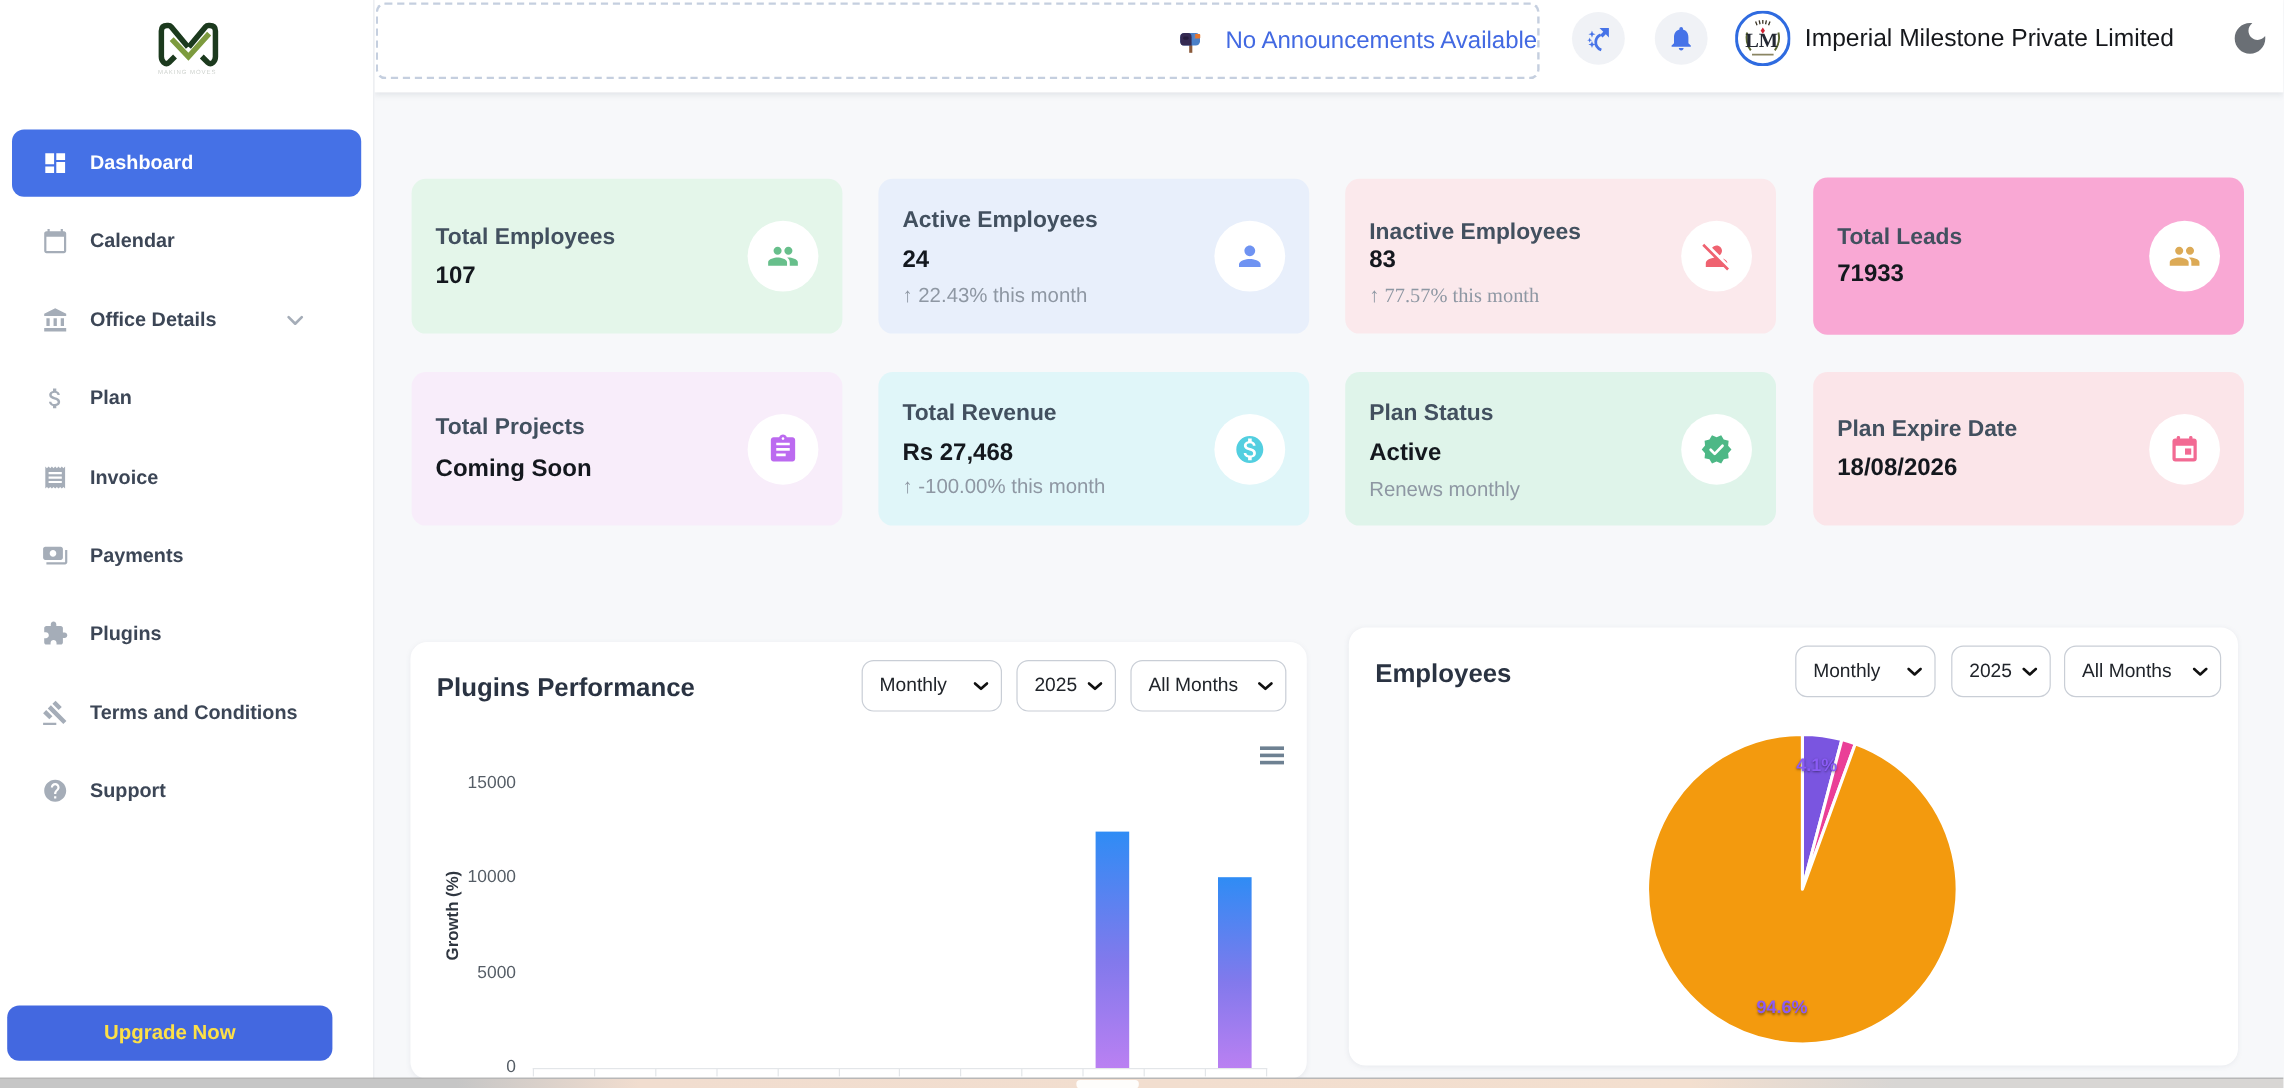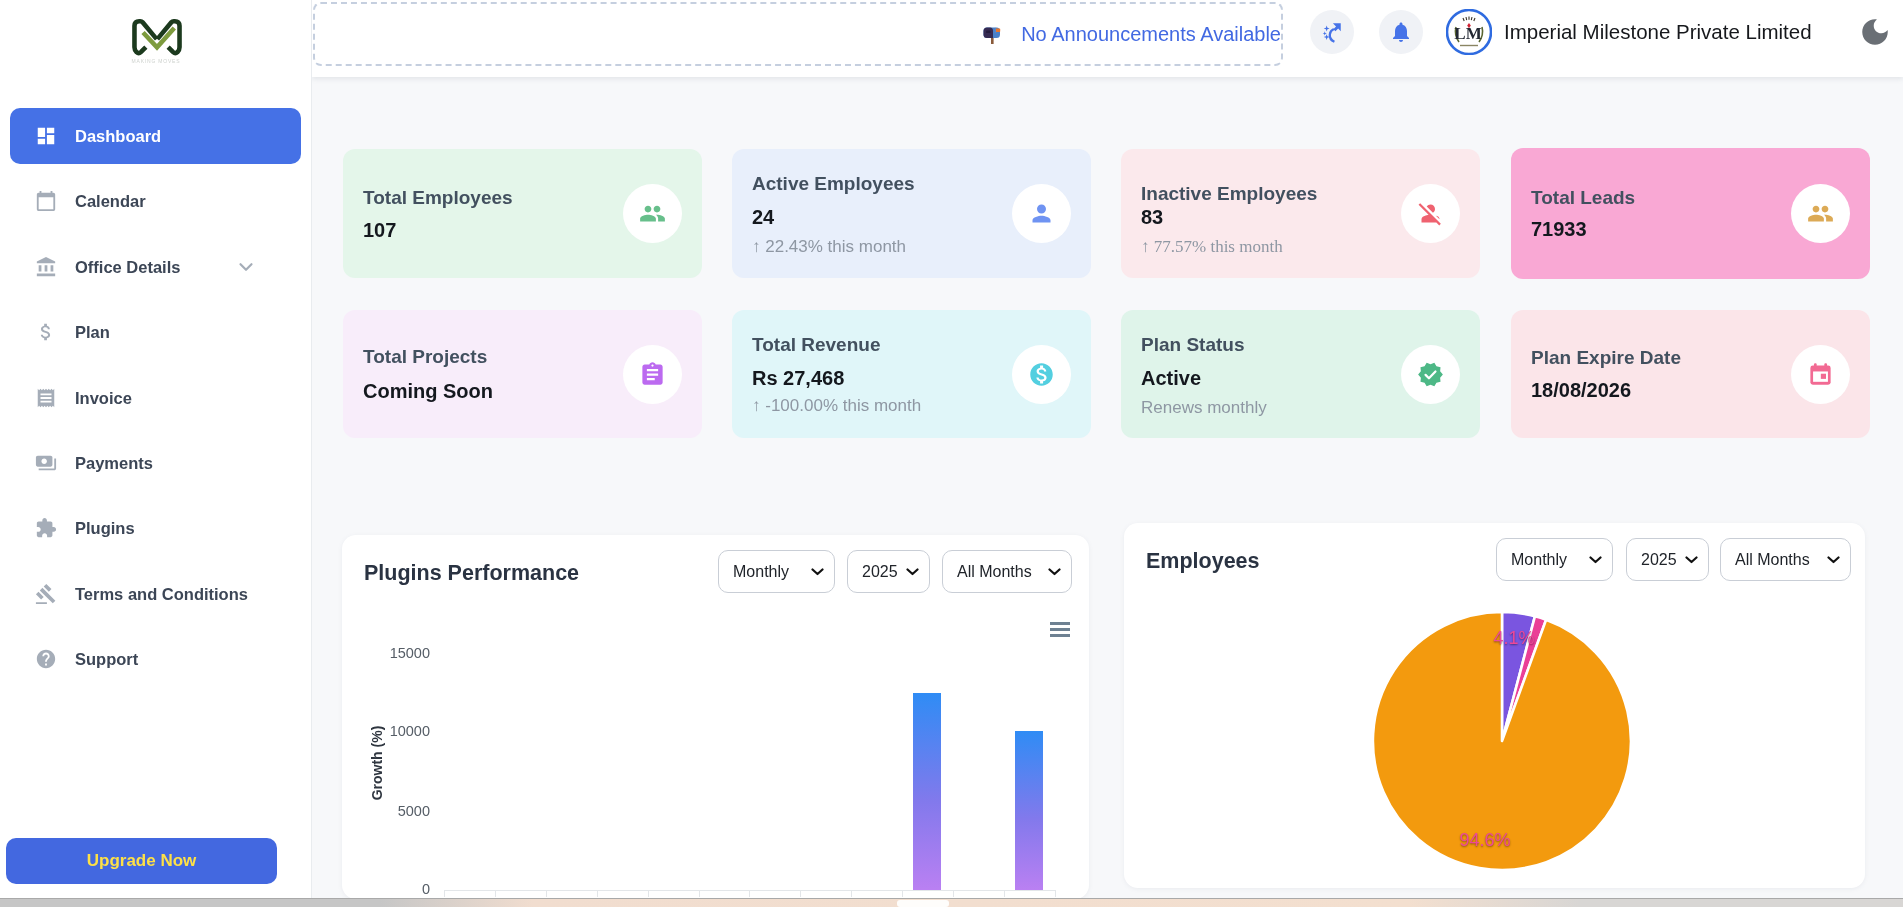--- a/index.html
+++ b/index.html
@@ -25,21 +25,21 @@
   .cs { position:absolute; left:20px; transform:translateY(-50%); font-size:17px; color:#8e97a3; white-space:nowrap; }
   .cicon { position:absolute; left:280px; width:59px; height:59px; border-radius:50%; background:#fff; display:flex; align-items:center; justify-content:center; }
   .cicon svg { width:27px; height:27px; }
   
   .chartcard { position:absolute; background:#fff; border-radius:14px; box-shadow:0 1px 4px rgba(120,130,150,.10); }
   .chtitle { position:absolute; left:22px; top:26px; font-size:21.5px; font-weight:700; color:#2a3342; }
   .sel { position:absolute; top:15px; height:43px; border:1px solid #c9ced6; border-radius:10px; background:#fff; font-size:16px; color:#20242a; display:flex; align-items:center; padding-left:14px; }
   .sel svg { position:absolute; right:10px; top:50%; transform:translateY(-50%); }
   .ylab { position:absolute; width:60px; text-align:right; transform:translateY(-50%); font-size:14.5px; color:#555d66; }
   .bar { position:absolute; width:28px; background:linear-gradient(180deg,#2f8cf5 0%,#8279ec 55%,#ba80f2 100%); }
-  .plabel { position:absolute; transform:translate(-50%,-50%); color:#ec4899; font-weight:400; font-size:18px; text-shadow:0 1px 2px rgba(0,0,0,.45); }
+  .plabel { position:absolute; transform:translate(-50%,-50%); color:#8b5cf6; font-weight:700; font-size:15px; text-shadow:0 1px 2px rgba(0,0,0,.45); }
   
   #bottomband { position:absolute; left:0; top:898px; width:1903px; height:9px; border-top:1px solid #a9a9a9; background:linear-gradient(90deg,#c6c6c6 0%,#c6c6c6 20%,#f1ddcf 28%,#f3dfcf 74%,#d8d6d4 83%,#d8d6d4 100%); z-index:9; }
   .tick { position:absolute; top:355px; width:1px; height:7px; background:#e3e6e9; }
 </style>
 </head>
 <body>
 
 <div id="topbar">
   <div id="announce">
     <svg width="21" height="21" viewBox="0 0 21 21" style="margin-top:2px;">

